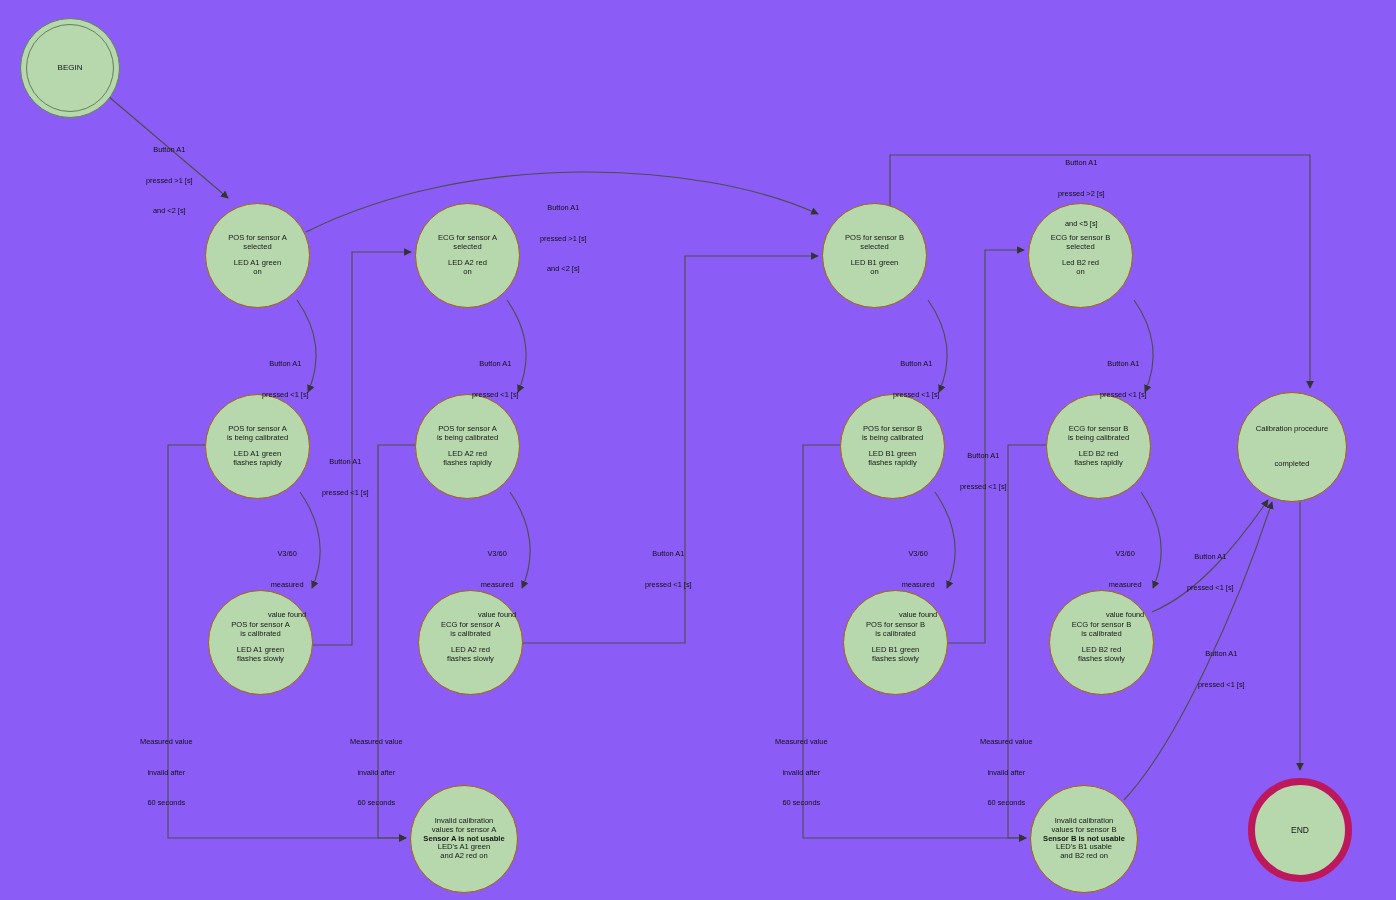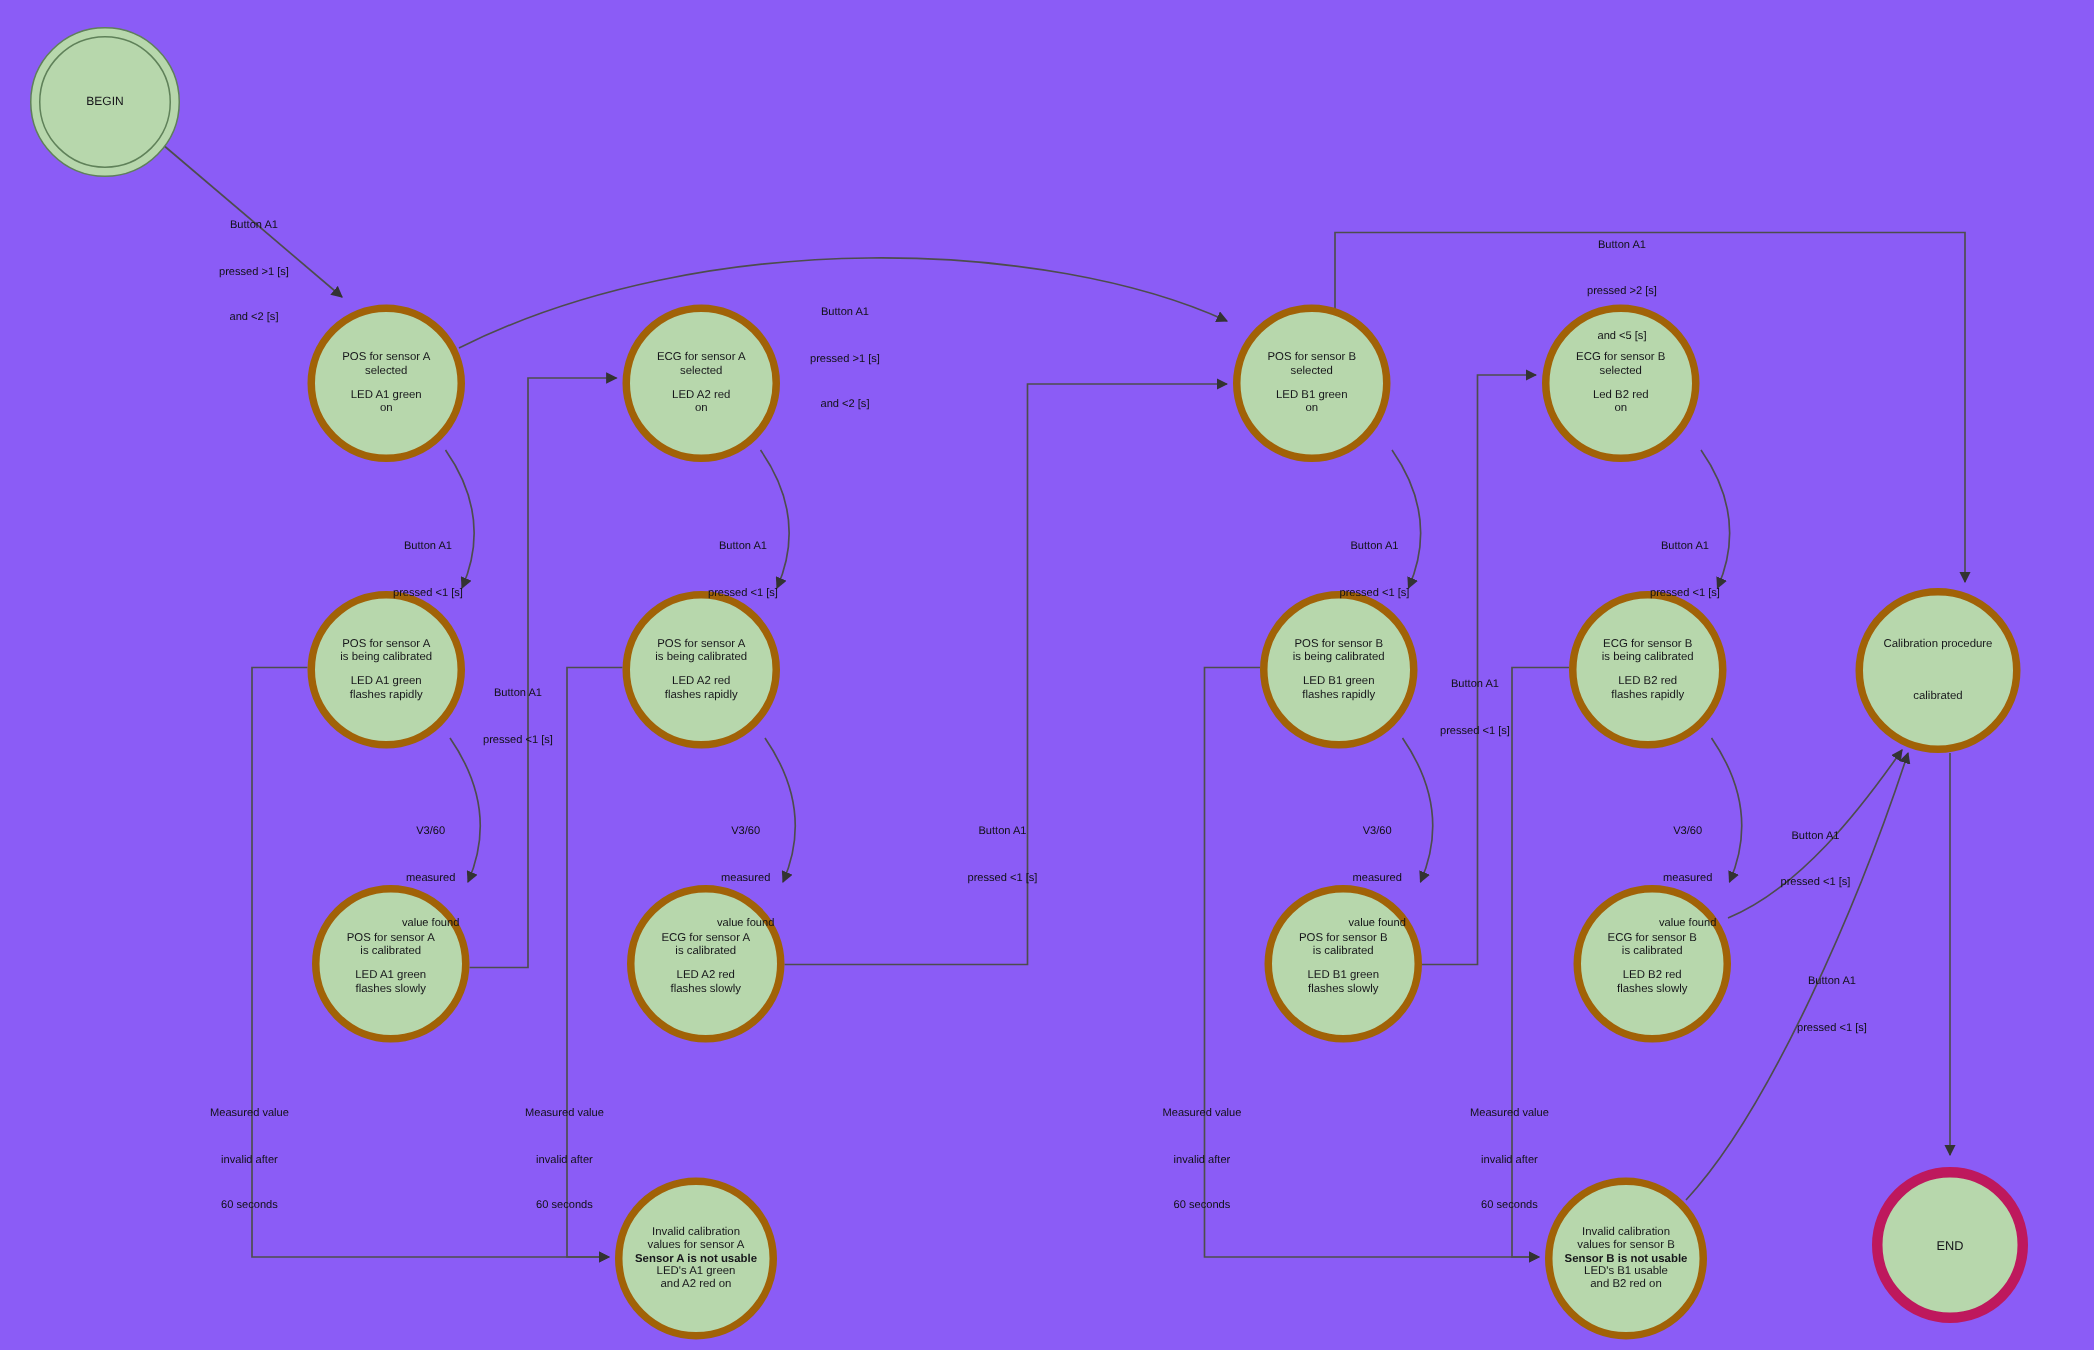--- a/index.html
+++ b/index.html
@@ -22,21 +22,21 @@
     position: absolute;
     left: 0;
     top: 0;
     width: 1396px;
     height: 900px;
   }
   .node {
     position: absolute;
     border-radius: 50%;
     background: #b7d7ac;
-    border: 5px solid #a16207;
+    border: 1px solid #a16207;
     box-sizing: border-box;
     display: flex;
     flex-direction: column;
     align-items: center;
     justify-content: center;
     text-align: center;
     color: #16161a;
     line-height: 1.18;
     z-index: 5;
   }
@@ -242,21 +242,21 @@
       </div>
       <div class="node state" style="left: 1030px; top: 785px; width: 108px; height: 108px;">
         <span class="ln">Invalid calibration</span>
         <span class="ln">values for sensor B</span>
         <span class="ln bold">Sensor B is not usable</span>
         <span class="ln">LED's B1 usable</span>
         <span class="ln">and B2 red on</span>
       </div>
       <div class="node state" style="left: 1237px; top: 392px; width: 110px; height: 110px; gap: 26px;">
         <span class="ln">Calibration procedure</span>
-        <span class="ln">calibrated</span>
+        <span class="ln">completed</span>
       </div>
       <div class="node terminal-end" style="left: 1248px; top: 778px; width: 104px; height: 104px;">
         <span class="ln">END</span>
       </div>
     </div>
   <div id="label-container">
       <div class="edge-label" style="left: 146px; top: 124px;">
         <span>Button A1</span>
         <span>pressed &gt;1 [s]</span>
         <span>and &lt;2 [s]</span>

